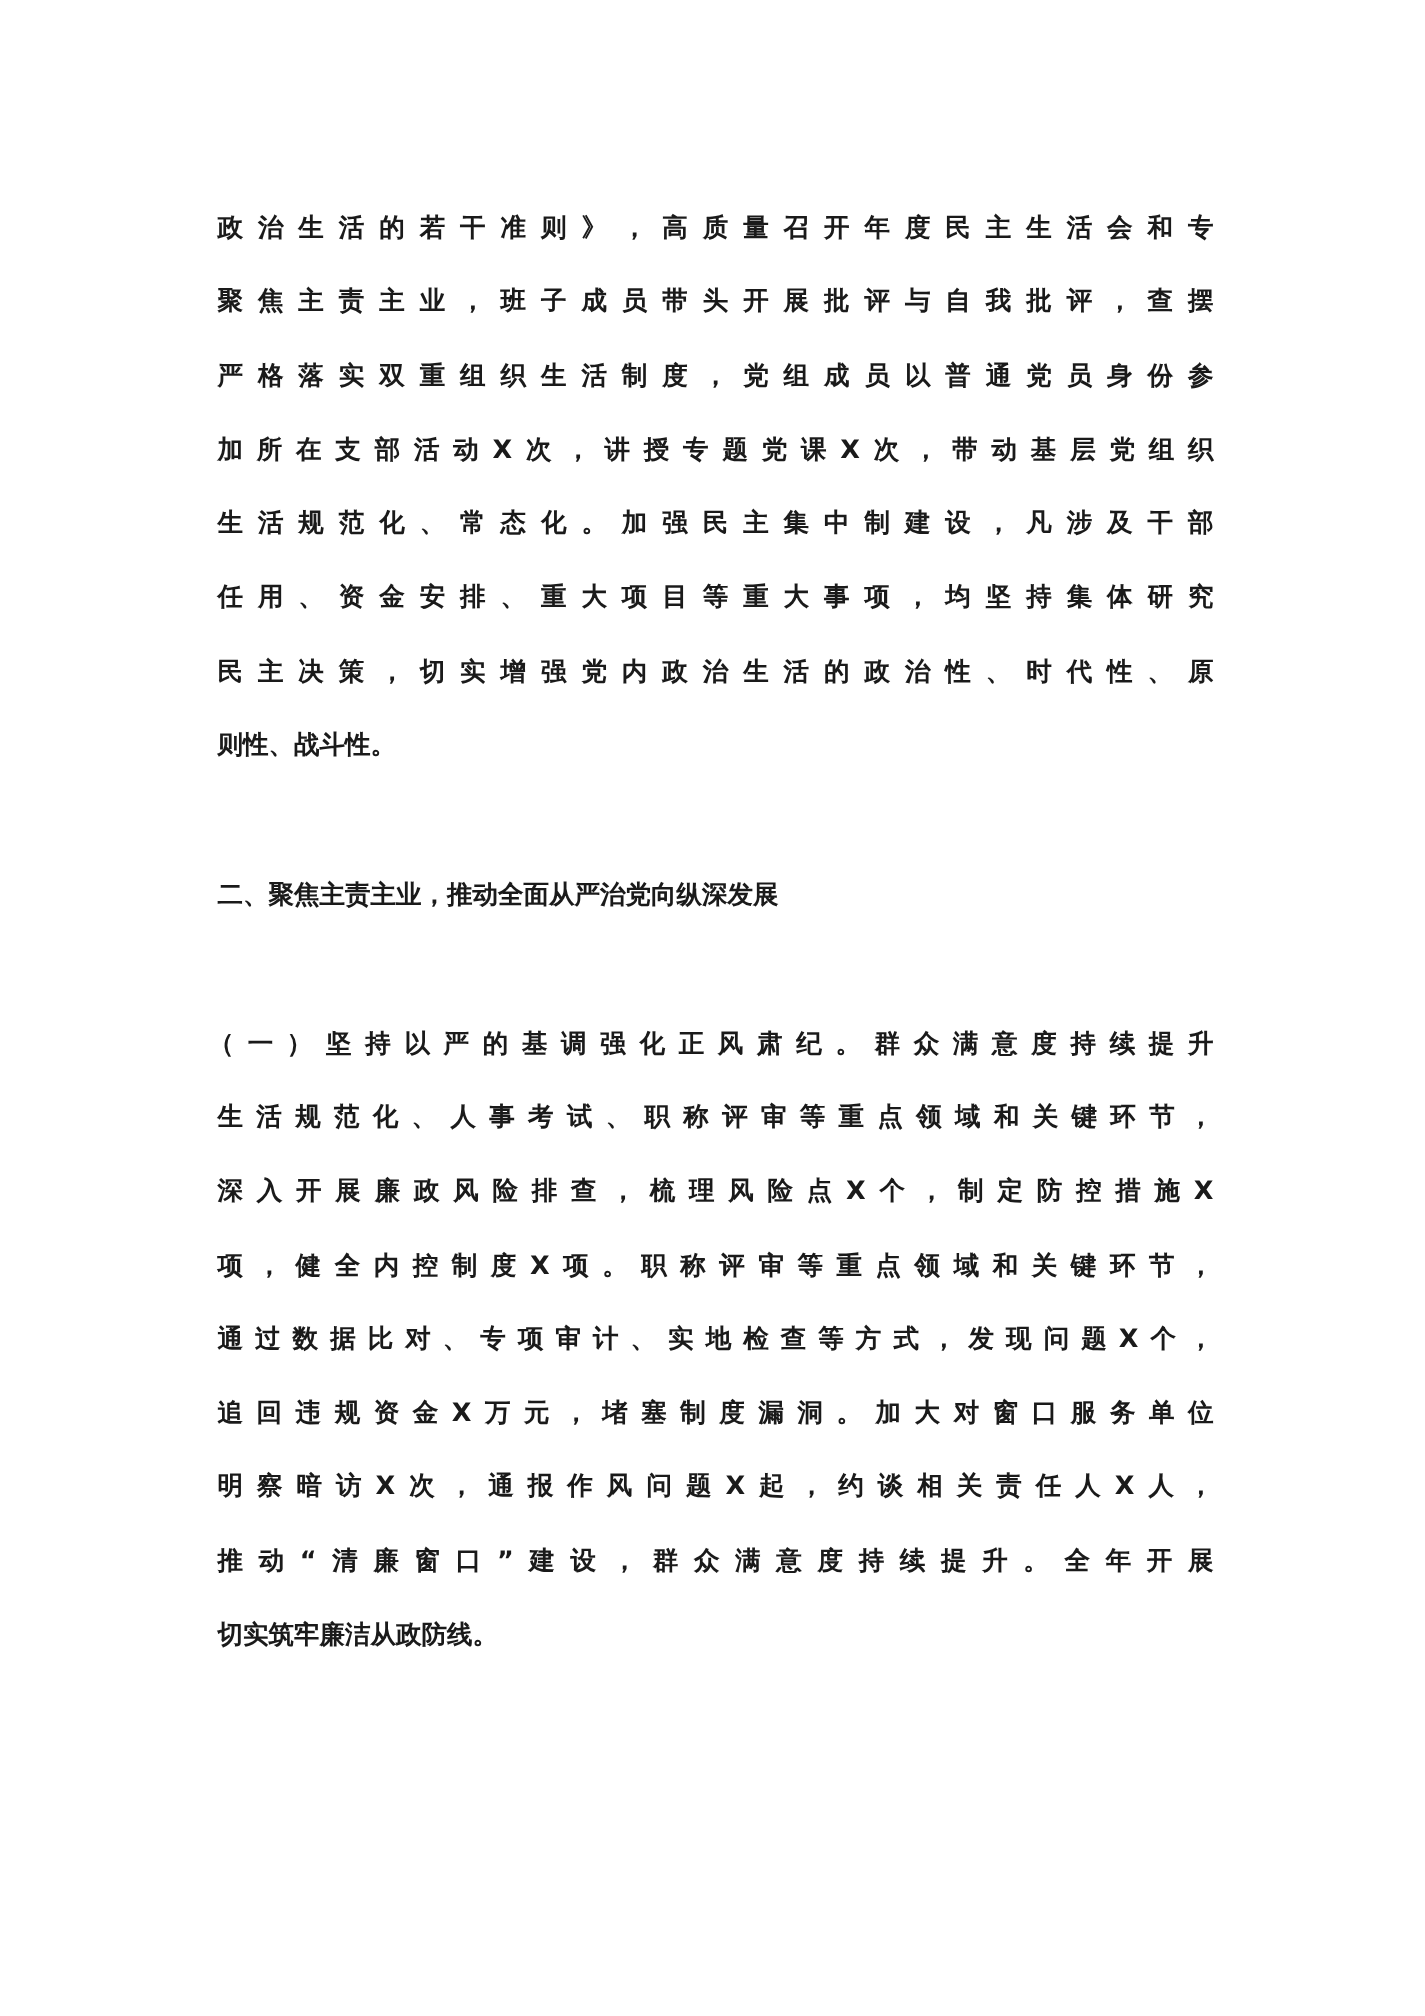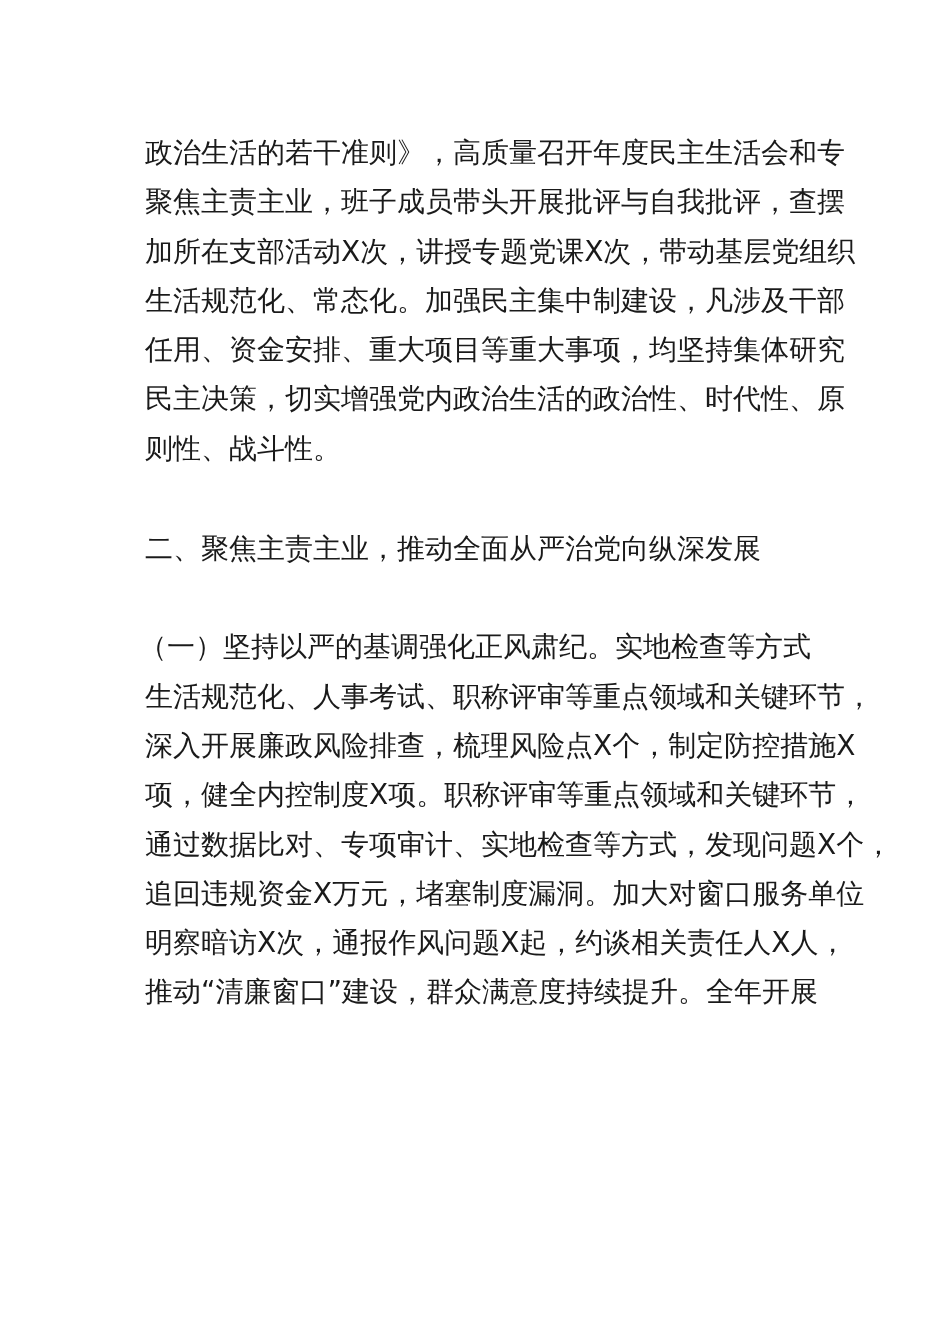--- a/index.html
+++ b/index.html
@@ -18,62 +18,64 @@
   .page {
     position: absolute;
     left: 145px;
     top: 128px;
     width: 664px;
   }
   .line {
     display: block;
     height: 49.3px;
     line-height: 49.3px;
-    font-size: 28px;
+    font-size: 17px;
     white-space: nowrap;
     text-align-last: justify;
     text-align: justify;
     letter-spacing: 0;
-    font-weight: normal;
+    font-weight: bold;
   }
   .line.last {
     text-align-last: left;
   }
   .gap-heading-before { height: 51px; }
   .gap-heading-after { height: 49px; }
   .heading .line { text-align-last: left; }
   .para2 .line.first { margin-left: -6px; }
 </style>
 </head>
 <body>
 
 <div class="page">
 
   <div class="para1">
     <span class="line">政治生活的若干准则》，高质量召开年度民主生活会和专</span>
     <span class="line">聚焦主责主业，班子成员带头开展批评与自我批评，查摆</span>
+    <span class="line">严格落实双重组织生活制度，党组成员以普通党员身份参</span>
     <span class="line">加所在支部活动X次，讲授专题党课X次，带动基层党组织</span>
     <span class="line">生活规范化、常态化。加强民主集中制建设，凡涉及干部</span>
     <span class="line">任用、资金安排、重大项目等重大事项，均坚持集体研究</span>
     <span class="line">民主决策，切实增强党内政治生活的政治性、时代性、原</span>
     <span class="line last">则性、战斗性。</span>
   </div>
 
   <div class="gap-heading-before"></div>
 
   <div class="heading">
     <span class="line last">二、聚焦主责主业，推动全面从严治党向纵深发展</span>
   </div>
 
   <div class="gap-heading-after"></div>
 
   <div class="para2">
-    <span class="line first">（一）坚持以严的基调强化正风肃纪。实地检查等方式</span>
+    <span class="line first">（一）坚持以严的基调强化正风肃纪。群众满意度持续提升</span>
     <span class="line">生活规范化、人事考试、职称评审等重点领域和关键环节，</span>
     <span class="line">深入开展廉政风险排查，梳理风险点X个，制定防控措施X</span>
     <span class="line">项，健全内控制度X项。职称评审等重点领域和关键环节，</span>
     <span class="line">通过数据比对、专项审计、实地检查等方式，发现问题X个，</span>
     <span class="line">追回违规资金X万元，堵塞制度漏洞。加大对窗口服务单位</span>
     <span class="line">明察暗访X次，通报作风问题X起，约谈相关责任人X人，</span>
     <span class="line">推动“清廉窗口”建设，群众满意度持续提升。全年开展</span>
+    <span class="line last">切实筑牢廉洁从政防线。</span>
   </div>
 
 </div>
 
 </body></html>

